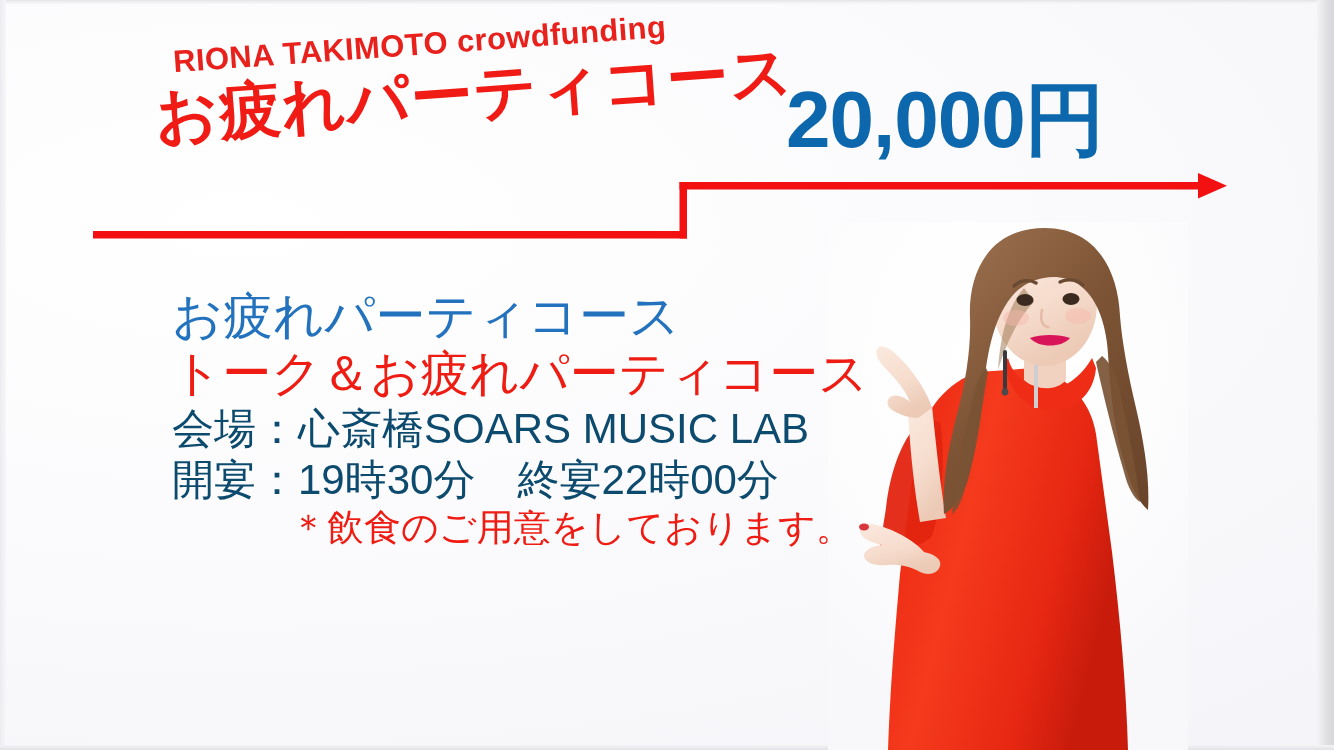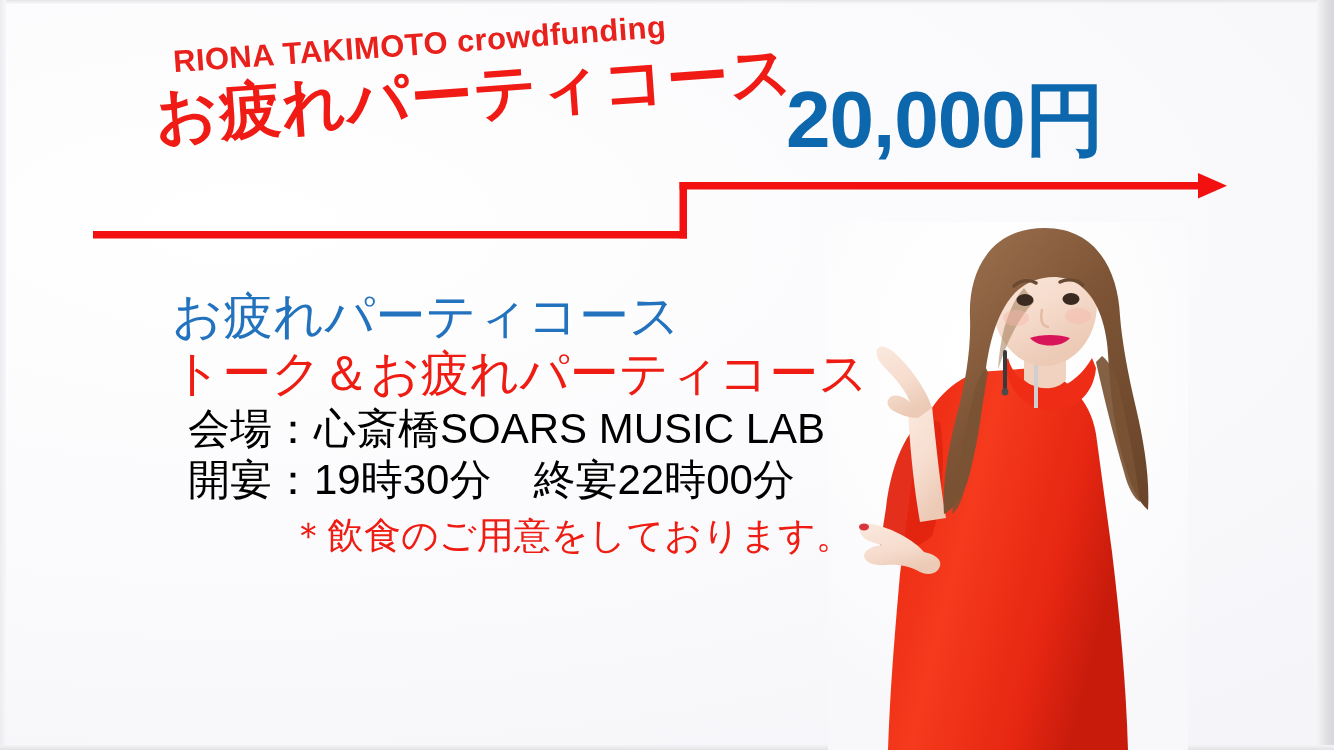--- a/index.html
+++ b/index.html
@@ -107,25 +107,25 @@
     left: 172px; top: 288px;
     width: 640px;
   }
   .line {
     white-space: nowrap;
     line-height: 1.12;
   }
   .l-blue-lg { color: #2272be; font-size: 50px; }
   .l-red-lg  { color: #ee1c12; font-size: 49px; }
   .l-red-md  { color: #ee1c12; font-size: 40px; }
-  .l-blue-md { color: #000000; font-size: 42px; margin-left: 16px; }
+  .l-blue-md { color: #0c4a6e; font-size: 42px; }
   .l-red-sm  { color: #ee1c12; font-size: 37px; padding-left: 118px; }
   .sp-a { margin-top: 2px; }
   .sp-b { margin-top: 4px; }
-  .sp-c { margin-top: 12px; }
+  .sp-c { margin-top: 4px; }
 </style>
 </head>
 <body>
 
 <div id="slide">
 
   <div class="bg-wash"></div>
   <div class="edge-top"></div>
   <div class="edge-left"></div>
   <div class="edge-right"></div>

